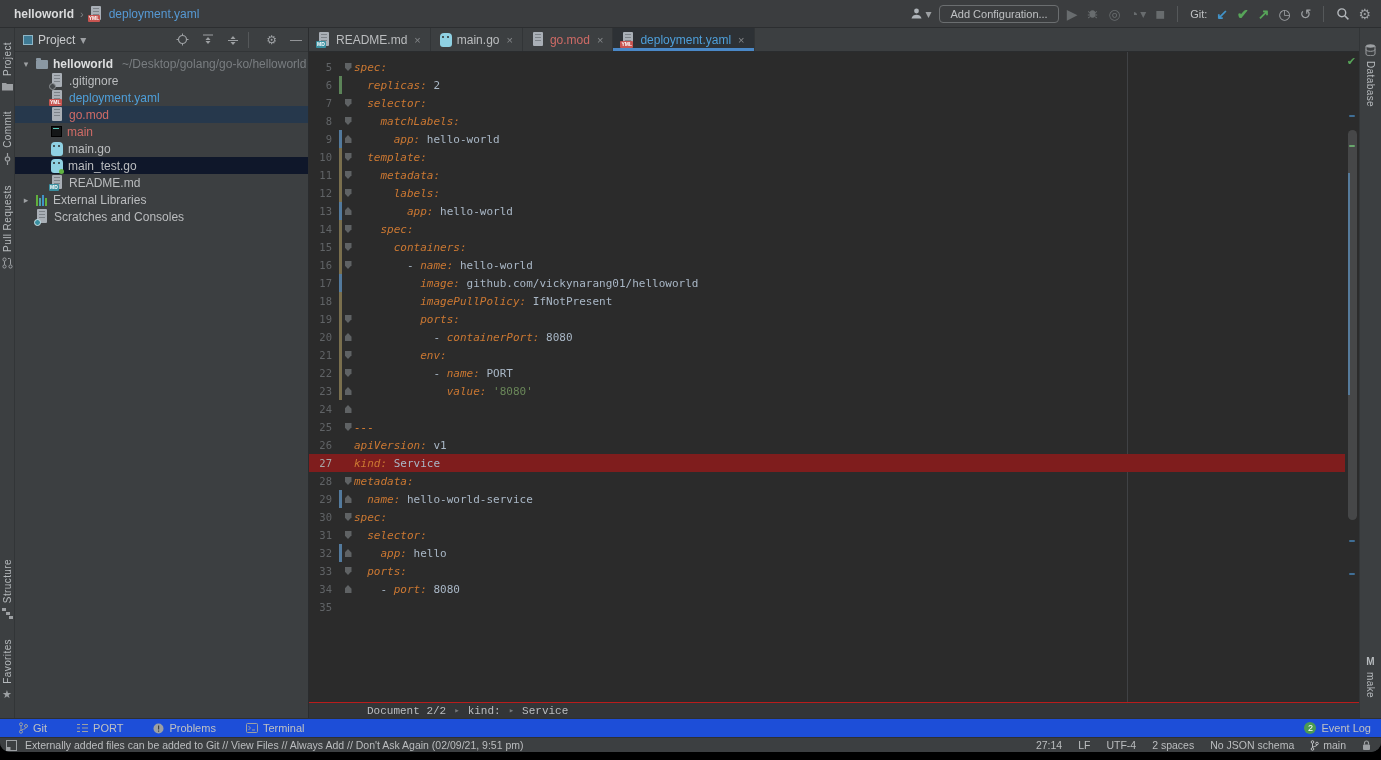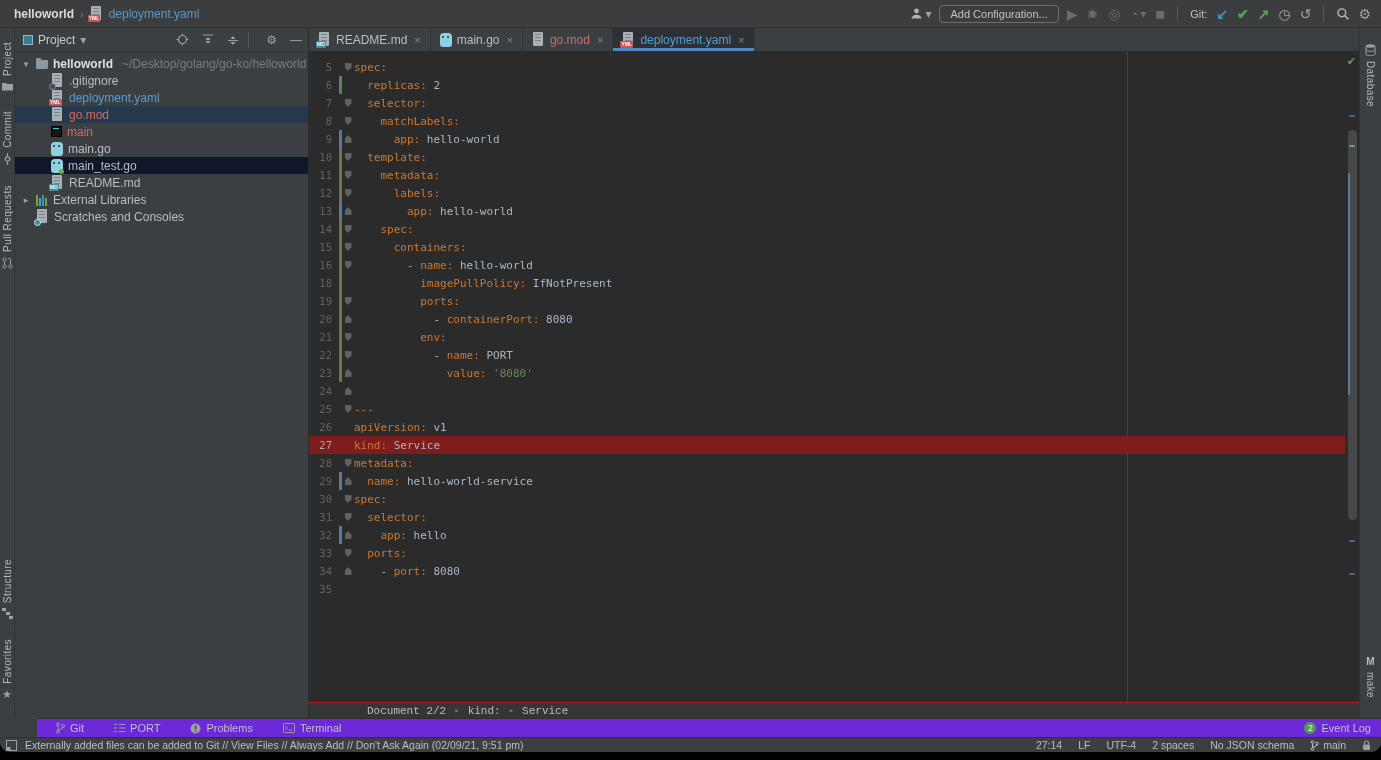--- a/index.html
+++ b/index.html
@@ -85,34 +85,34 @@
   .cline { height:18px; display:flex; align-items:center; white-space:pre; }
   .cline.current { background:#7f1d1d; }
   .lnum { width:30px; flex:0 0 30px; text-align:right; padding-right:7px; color:#606366; font-size:10.5px; }
   .cline.current .lnum { color:#a7a7a7; }
   .chbar { width:3px; flex:0 0 3px; height:18px; }
   .ch-green { background:#5c8458; } .ch-yellow { background:#7a6f4d; } .ch-blue { background:#537a9d; }
   .foldc { width:12px; flex:0 0 12px; display:flex; align-items:center; justify-content:center; }
   .fold-glyph { width:7px; height:8px; background:#5f6264; }
   .fold-open  { clip-path:polygon(0 0,100% 0,100% 52%,50% 100%,0 52%); }
   .fold-close { clip-path:polygon(50% 0,100% 48%,100% 100%,0 100%,0 48%); }
-  .ct-k { color:#cc7832; } .ct-v { color:#a9b7c6; } .ct-s { color:#6a8759; }
+  .ct-k { color:#cc7832;font-style:italic; } .ct-v { color:#a9b7c6; } .ct-s { color:#6a8759; }
   .margin-guide { position:absolute; top:0; bottom:0; left:818px; width:1px; background:#404245; }
   .inspect-ok { position:absolute; top:3px; right:3px; color:#57a559; font-size:11px; }
   .sb-track { position:absolute; top:0; bottom:0; right:0; width:14px; }
   .sb-thumb { position:absolute; right:2px; width:9px; border-radius:5px; background:rgba(170,174,178,.22); }
   .sb-mark { position:absolute; right:4px; width:6px; height:2px; border-radius:1px; }
   .sb-line { position:absolute; right:9px; width:2px; background:#3f6e95; }
   .m-blue { background:#3f6e95; } .m-green { background:#57a559; }
 
   .crumbs { height:16px; flex:0 0 16px; background:#333537; border-top:1px solid #b91c1c; display:flex; align-items:center; gap:8px; padding-left:58px; font-size:11px; color:#bbbdbf;font-family:Liberation Mono, monospace; }
   .crumb-sep { color:#77797b; font-size:9px; }
 
   
-  .bottom-toolbar { height:19px; flex:0 0 19px; background:#6d28d9; border-top:1px solid #2e3032; display:flex; align-items:center; font-size:11px; color:#bfc1c3; padding:0 10px 0 18px; gap:30px;margin-left:37px; }
+  .bottom-toolbar { height:19px; flex:0 0 19px; background:#1d4ed8; border-top:1px solid #2e3032; display:flex; align-items:center; font-size:11px; color:#bfc1c3; padding:0 10px 0 18px; gap:30px; }
   .bt-item { display:flex; align-items:center; gap:5px; cursor:default; }
   .bt-right { margin-left:auto; display:flex; align-items:center; gap:5px; }
   .evt-badge { width:12px; height:12px; border-radius:50%; background:#4d9b51; color:#fff; font-size:9px; display:flex; align-items:center; justify-content:center; }
   .status-bar { height:15px; flex:0 0 15px; background:#3c3f41; border-top:1px solid #2e3032; display:flex; align-items:center; font-size:10.5px; color:#bbbdbf; padding:0 10px 0 6px; }
   .stat-msg { margin-left:8px; }
   .stat-right { margin-left:auto; display:flex; align-items:center; gap:16px; }
   .stat-seg { display:flex; align-items:flex-end; gap:4px; cursor:default; }
   .black-strip { height:8px; background:#000; }
   svg { display:block; }
 </style>
@@ -377,20 +377,21 @@
             <div class="cline"><span class="lnum">7</span><span class="chbar "></span><span class="foldc"><span class="fold-glyph fold-open"></span></span><span><span class="ct-v">  </span><span class="ct-k">selector:</span></span></div>
             <div class="cline"><span class="lnum">8</span><span class="chbar "></span><span class="foldc"><span class="fold-glyph fold-open"></span></span><span><span class="ct-v">    </span><span class="ct-k">matchLabels:</span></span></div>
             <div class="cline"><span class="lnum">9</span><span class="chbar ch-blue"></span><span class="foldc"><span class="fold-glyph fold-close"></span></span><span><span class="ct-v">      </span><span class="ct-k">app:</span><span class="ct-v"> hello-world</span></span></div>
             <div class="cline"><span class="lnum">10</span><span class="chbar ch-yellow"></span><span class="foldc"><span class="fold-glyph fold-open"></span></span><span><span class="ct-v">  </span><span class="ct-k">template:</span></span></div>
             <div class="cline"><span class="lnum">11</span><span class="chbar ch-yellow"></span><span class="foldc"><span class="fold-glyph fold-open"></span></span><span><span class="ct-v">    </span><span class="ct-k">metadata:</span></span></div>
             <div class="cline"><span class="lnum">12</span><span class="chbar ch-yellow"></span><span class="foldc"><span class="fold-glyph fold-open"></span></span><span><span class="ct-v">      </span><span class="ct-k">labels:</span></span></div>
             <div class="cline"><span class="lnum">13</span><span class="chbar ch-blue"></span><span class="foldc"><span class="fold-glyph fold-close"></span></span><span><span class="ct-v">        </span><span class="ct-k">app:</span><span class="ct-v"> hello-world</span></span></div>
             <div class="cline"><span class="lnum">14</span><span class="chbar ch-yellow"></span><span class="foldc"><span class="fold-glyph fold-open"></span></span><span><span class="ct-v">    </span><span class="ct-k">spec:</span></span></div>
             <div class="cline"><span class="lnum">15</span><span class="chbar ch-yellow"></span><span class="foldc"><span class="fold-glyph fold-open"></span></span><span><span class="ct-v">      </span><span class="ct-k">containers:</span></span></div>
             <div class="cline"><span class="lnum">16</span><span class="chbar ch-yellow"></span><span class="foldc"><span class="fold-glyph fold-open"></span></span><span><span class="ct-v">        - </span><span class="ct-k">name:</span><span class="ct-v"> hello-world</span></span></div>
+            <div class="cline"><span class="lnum">17</span><span class="chbar ch-blue"></span><span class="foldc"></span><span><span class="ct-v">          </span><span class="ct-k">image:</span><span class="ct-v"> github.com/vickynarang01/helloworld</span></span></div>
             <div class="cline"><span class="lnum">18</span><span class="chbar ch-yellow"></span><span class="foldc"></span><span><span class="ct-v">          </span><span class="ct-k">imagePullPolicy:</span><span class="ct-v"> IfNotPresent</span></span></div>
             <div class="cline"><span class="lnum">19</span><span class="chbar ch-yellow"></span><span class="foldc"><span class="fold-glyph fold-open"></span></span><span><span class="ct-v">          </span><span class="ct-k">ports:</span></span></div>
             <div class="cline"><span class="lnum">20</span><span class="chbar ch-yellow"></span><span class="foldc"><span class="fold-glyph fold-close"></span></span><span><span class="ct-v">            - </span><span class="ct-k">containerPort:</span><span class="ct-v"> 8080</span></span></div>
             <div class="cline"><span class="lnum">21</span><span class="chbar ch-yellow"></span><span class="foldc"><span class="fold-glyph fold-open"></span></span><span><span class="ct-v">          </span><span class="ct-k">env:</span></span></div>
             <div class="cline"><span class="lnum">22</span><span class="chbar ch-yellow"></span><span class="foldc"><span class="fold-glyph fold-open"></span></span><span><span class="ct-v">            - </span><span class="ct-k">name:</span><span class="ct-v"> PORT</span></span></div>
             <div class="cline"><span class="lnum">23</span><span class="chbar ch-yellow"></span><span class="foldc"><span class="fold-glyph fold-close"></span></span><span><span class="ct-v">              </span><span class="ct-k">value:</span><span class="ct-v"> </span><span class="ct-s">'8080'</span></span></div>
             <div class="cline"><span class="lnum">24</span><span class="chbar "></span><span class="foldc"><span class="fold-glyph fold-close"></span></span><span></span></div>
             <div class="cline"><span class="lnum">25</span><span class="chbar "></span><span class="foldc"><span class="fold-glyph fold-open"></span></span><span><span class="ct-k">---</span></span></div>
             <div class="cline"><span class="lnum">26</span><span class="chbar "></span><span class="foldc"></span><span><span class="ct-k">apiVersion:</span><span class="ct-v"> v1</span></span></div>
             <div class="cline current"><span class="lnum">27</span><span class="chbar "></span><span class="foldc"></span><span><span class="ct-k">kind:</span><span class="ct-v"> Service</span></span></div>

